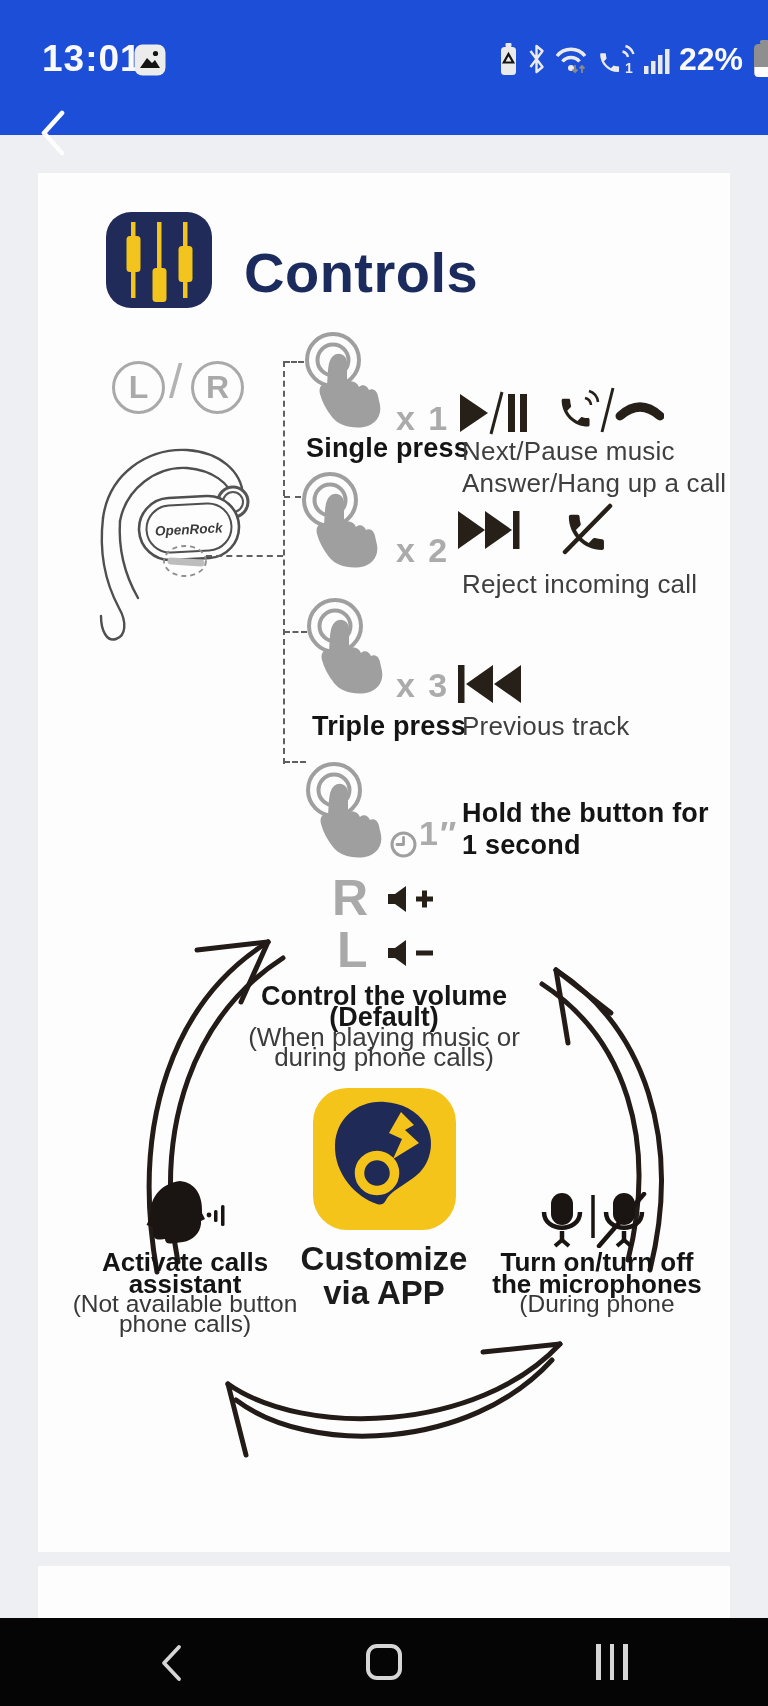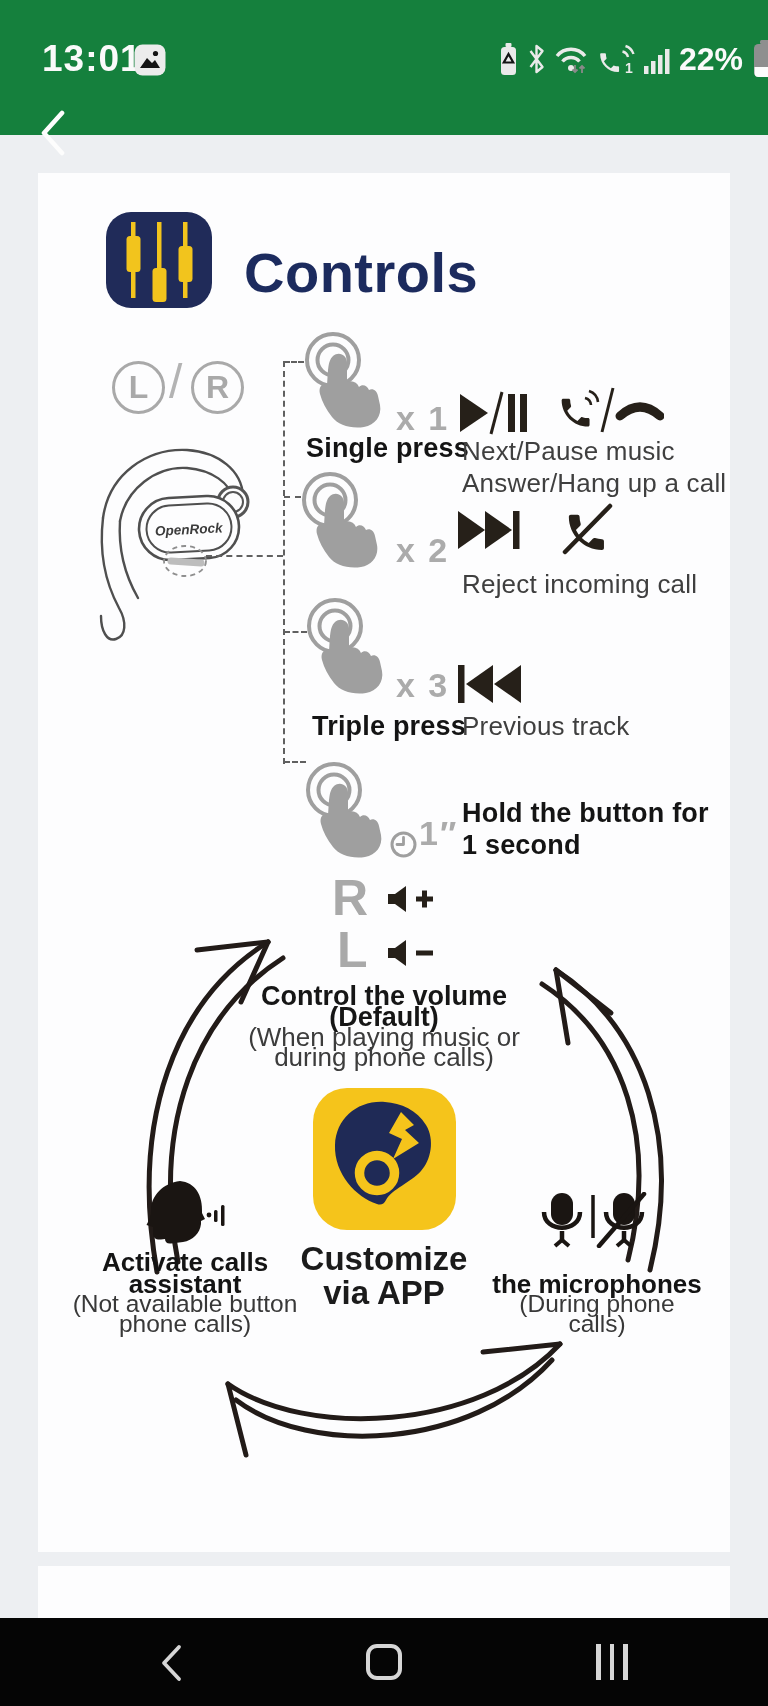--- a/index.html
+++ b/index.html
@@ -1,20 +1,20 @@
 <!DOCTYPE html>
 <html><head>
 <meta charset="utf-8">
 <style>
 *{margin:0;padding:0;box-sizing:border-box}
 html,body{background:#444}
 body{font-family:"Liberation Sans",sans-serif}
 .screen{position:relative;width:768px;height:1706px;background:#edeff2;overflow:hidden;margin:0 auto}
 .abs{position:absolute}
-.topbar{position:absolute;left:0;top:0;width:768px;height:135px;background:#15803d}
+.topbar{position:absolute;left:0;top:0;width:768px;height:135px;background:#1d4ed8}
 .time{font-size:37px;font-weight:700;color:#fafafa;letter-spacing:1px}
 .pct{font-size:32px;font-weight:700;color:#fafafa}
 .title{width:768px;text-align:center;font-size:42px;font-weight:700;color:#f2f2f2;letter-spacing:.5px}
 .sicons{display:flex;align-items:center;gap:9px;height:42px}
 .card{position:absolute;background:#fdfdfe}
 .ctitle{font-size:56px;font-weight:800;color:#1c2b5e;letter-spacing:.5px}
 .lrc{width:53px;height:53px;border:3.5px solid #a9a9a9;border-radius:50%;display:flex;align-items:center;justify-content:center;font-size:32px;font-weight:700;color:#a9a9a9}
 .lrslash{font-size:48px;font-weight:400;color:#b3b3b3}
 .vdash{border-left:2.5px dashed #606060}
 .hdash{border-top:2.5px dashed #606060}
@@ -281,23 +281,23 @@
     <line x1="52" y1="3" x2="52" y2="46" stroke="#1a1512" stroke-width="3.5"></line>
     <g transform="translate(62,0)" fill="#1a1512" stroke="#1a1512">
       <rect x="10" y="1" width="22" height="32" rx="11" stroke="none"></rect>
       <path d="M3,20 C3,41 39,41 39,20" fill="none" stroke-width="4.5"></path>
       <line x1="21" y1="39" x2="21" y2="48" stroke-width="4.5"></line>
       <line x1="21" y1="48" x2="14" y2="54" stroke-width="4"></line>
       <line x1="21" y1="48" x2="28" y2="54" stroke-width="4"></line>
     </g>
     <line x1="58" y1="54" x2="103" y2="2" stroke="#1a1512" stroke-width="4.5" stroke-linecap="round"></line>
   </svg>
+  <div class="abs sideb" style="left:472px;top:1247px">Turn on/turn off</div>
   <div class="abs sideb" style="left:472px;top:1269px">the microphones</div>
   <div class="abs sider" style="left:472px;top:1290px">(During phone</div>
-  <div class="abs sider" style="left:472px;top:1310px">calls)</div>
 
   <div class="navbar">
     <svg class="abs" style="left:160px;top:26px" width="22" height="38" viewBox="0 0 22 38">
       <polyline points="19,3 4,19 19,35" fill="none" stroke="#d6d6d6" stroke-width="3.8" stroke-linecap="round" stroke-linejoin="round"></polyline>
     </svg>
     <div class="abs homebtn" style="left:366px;top:26px"></div>
     <div class="abs recents" style="left:596px;top:26px">
         <i></i>
         <i></i>
         <i></i>

